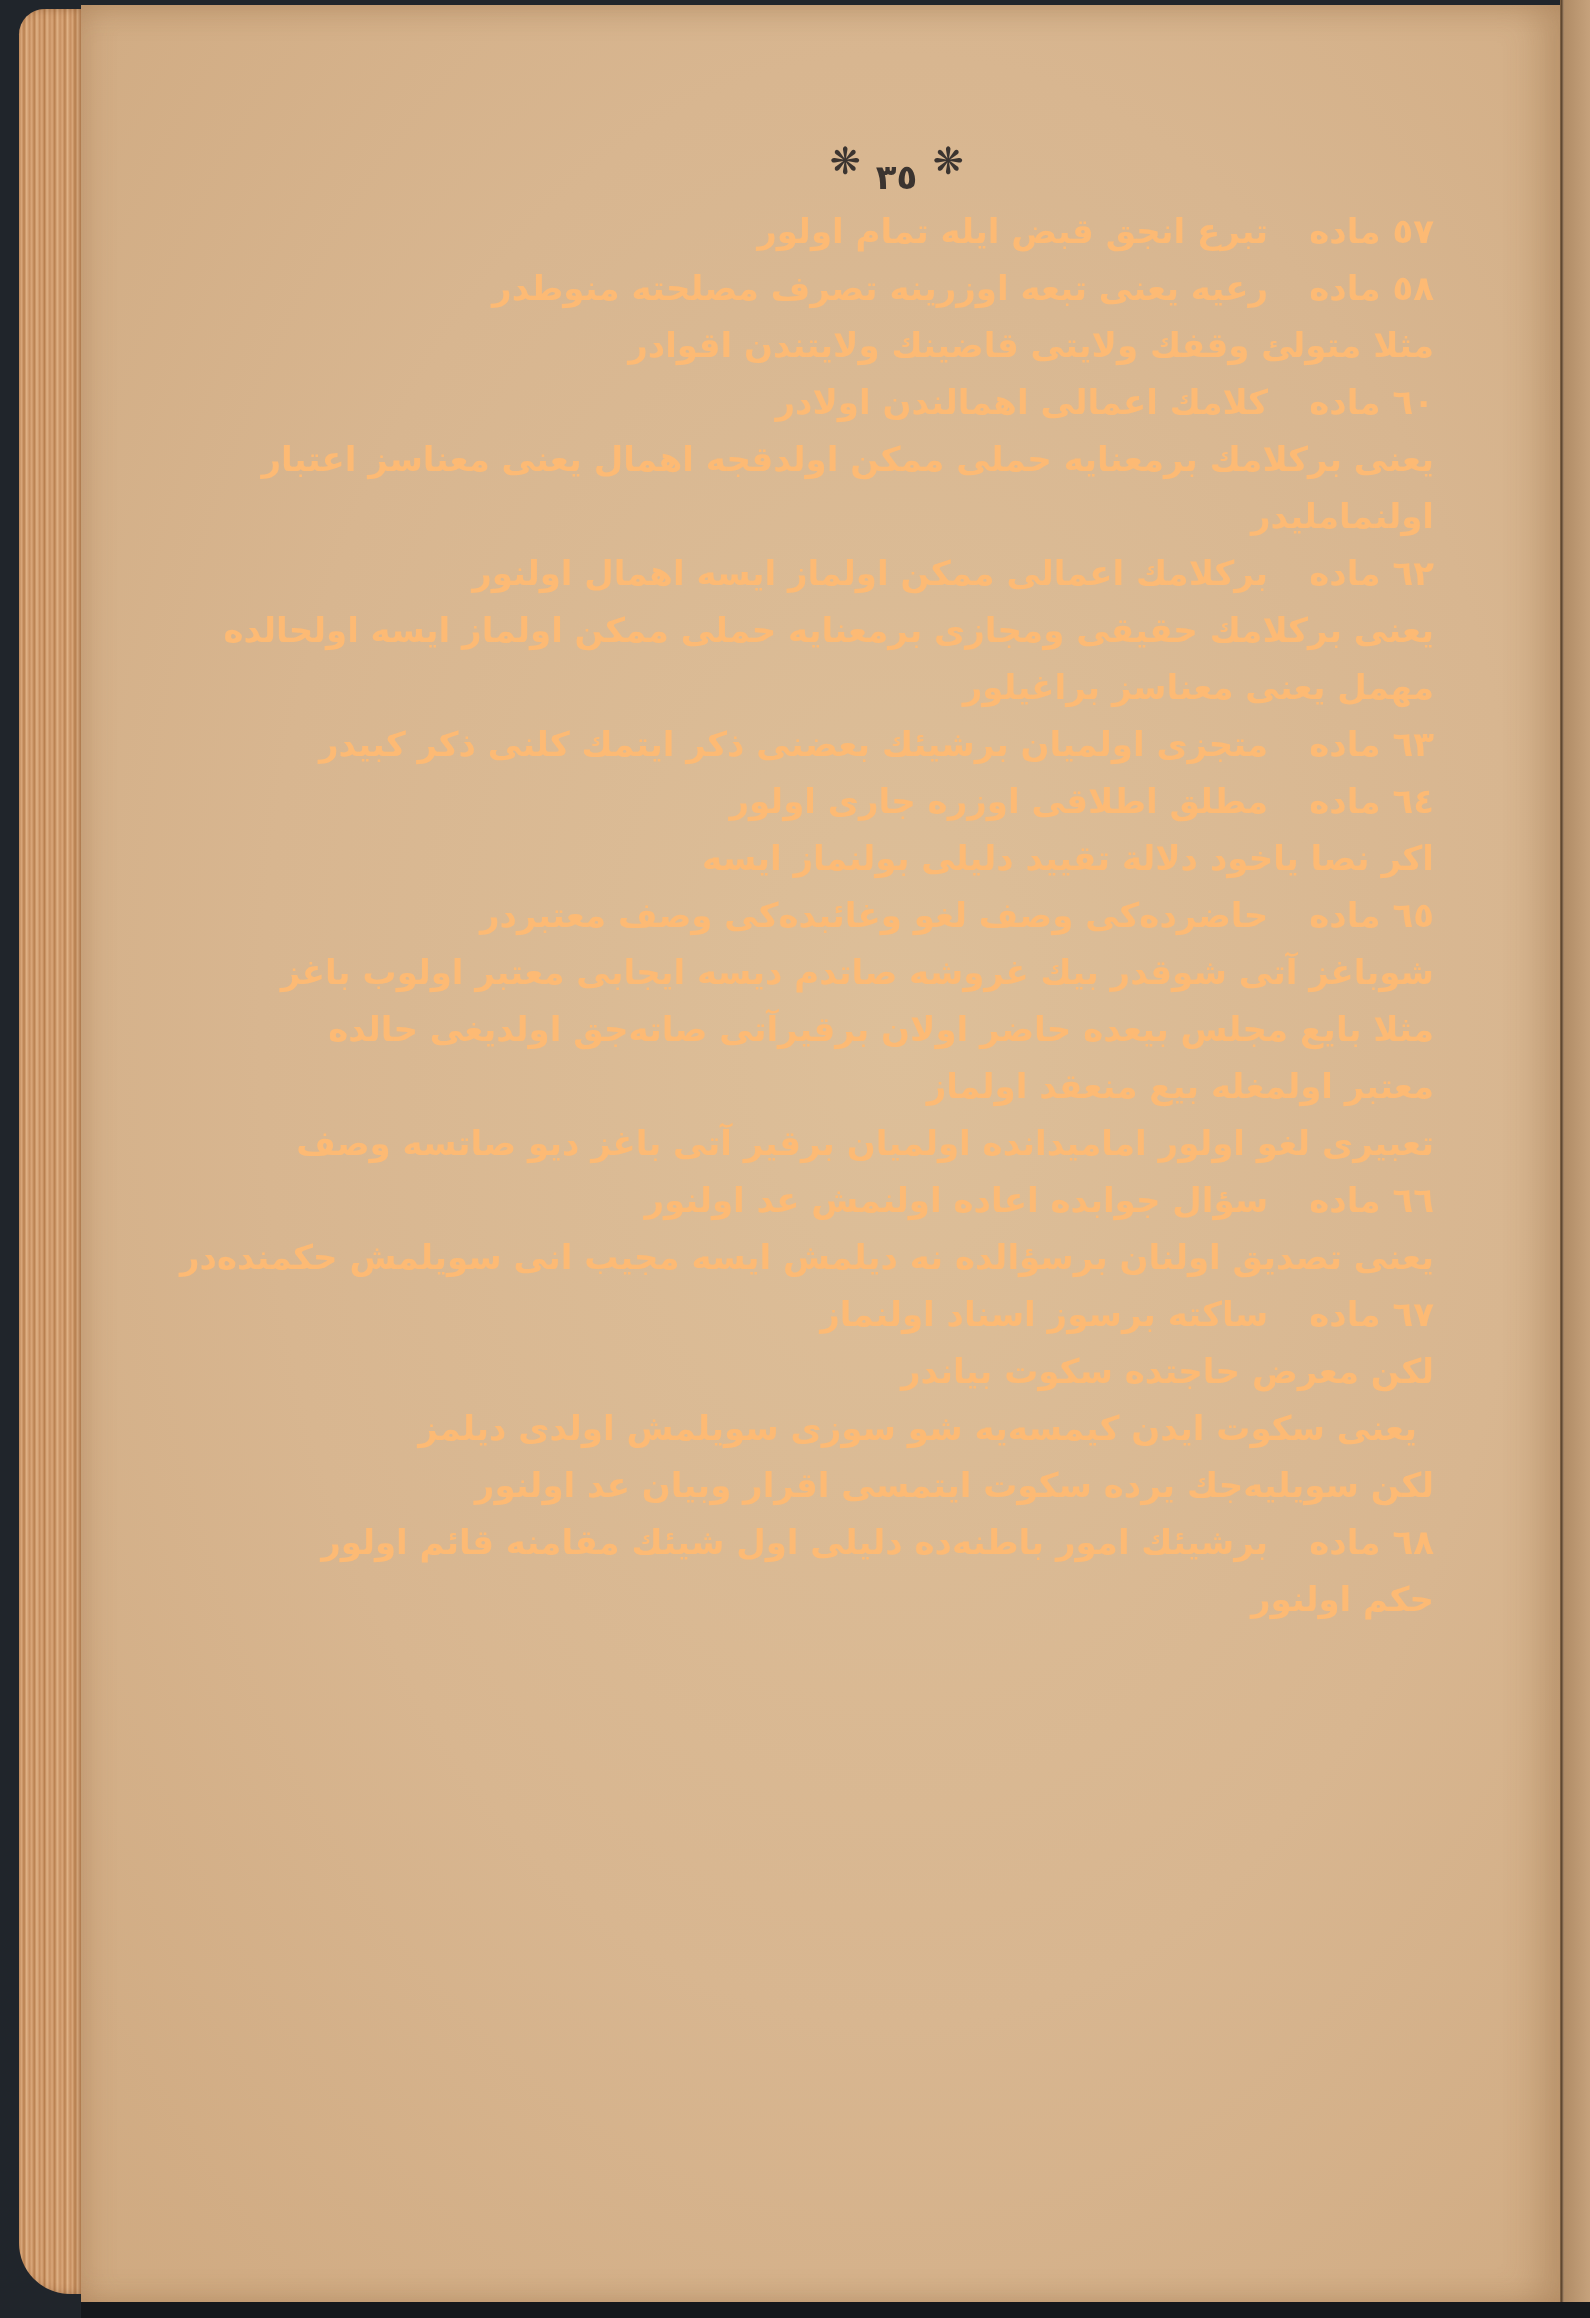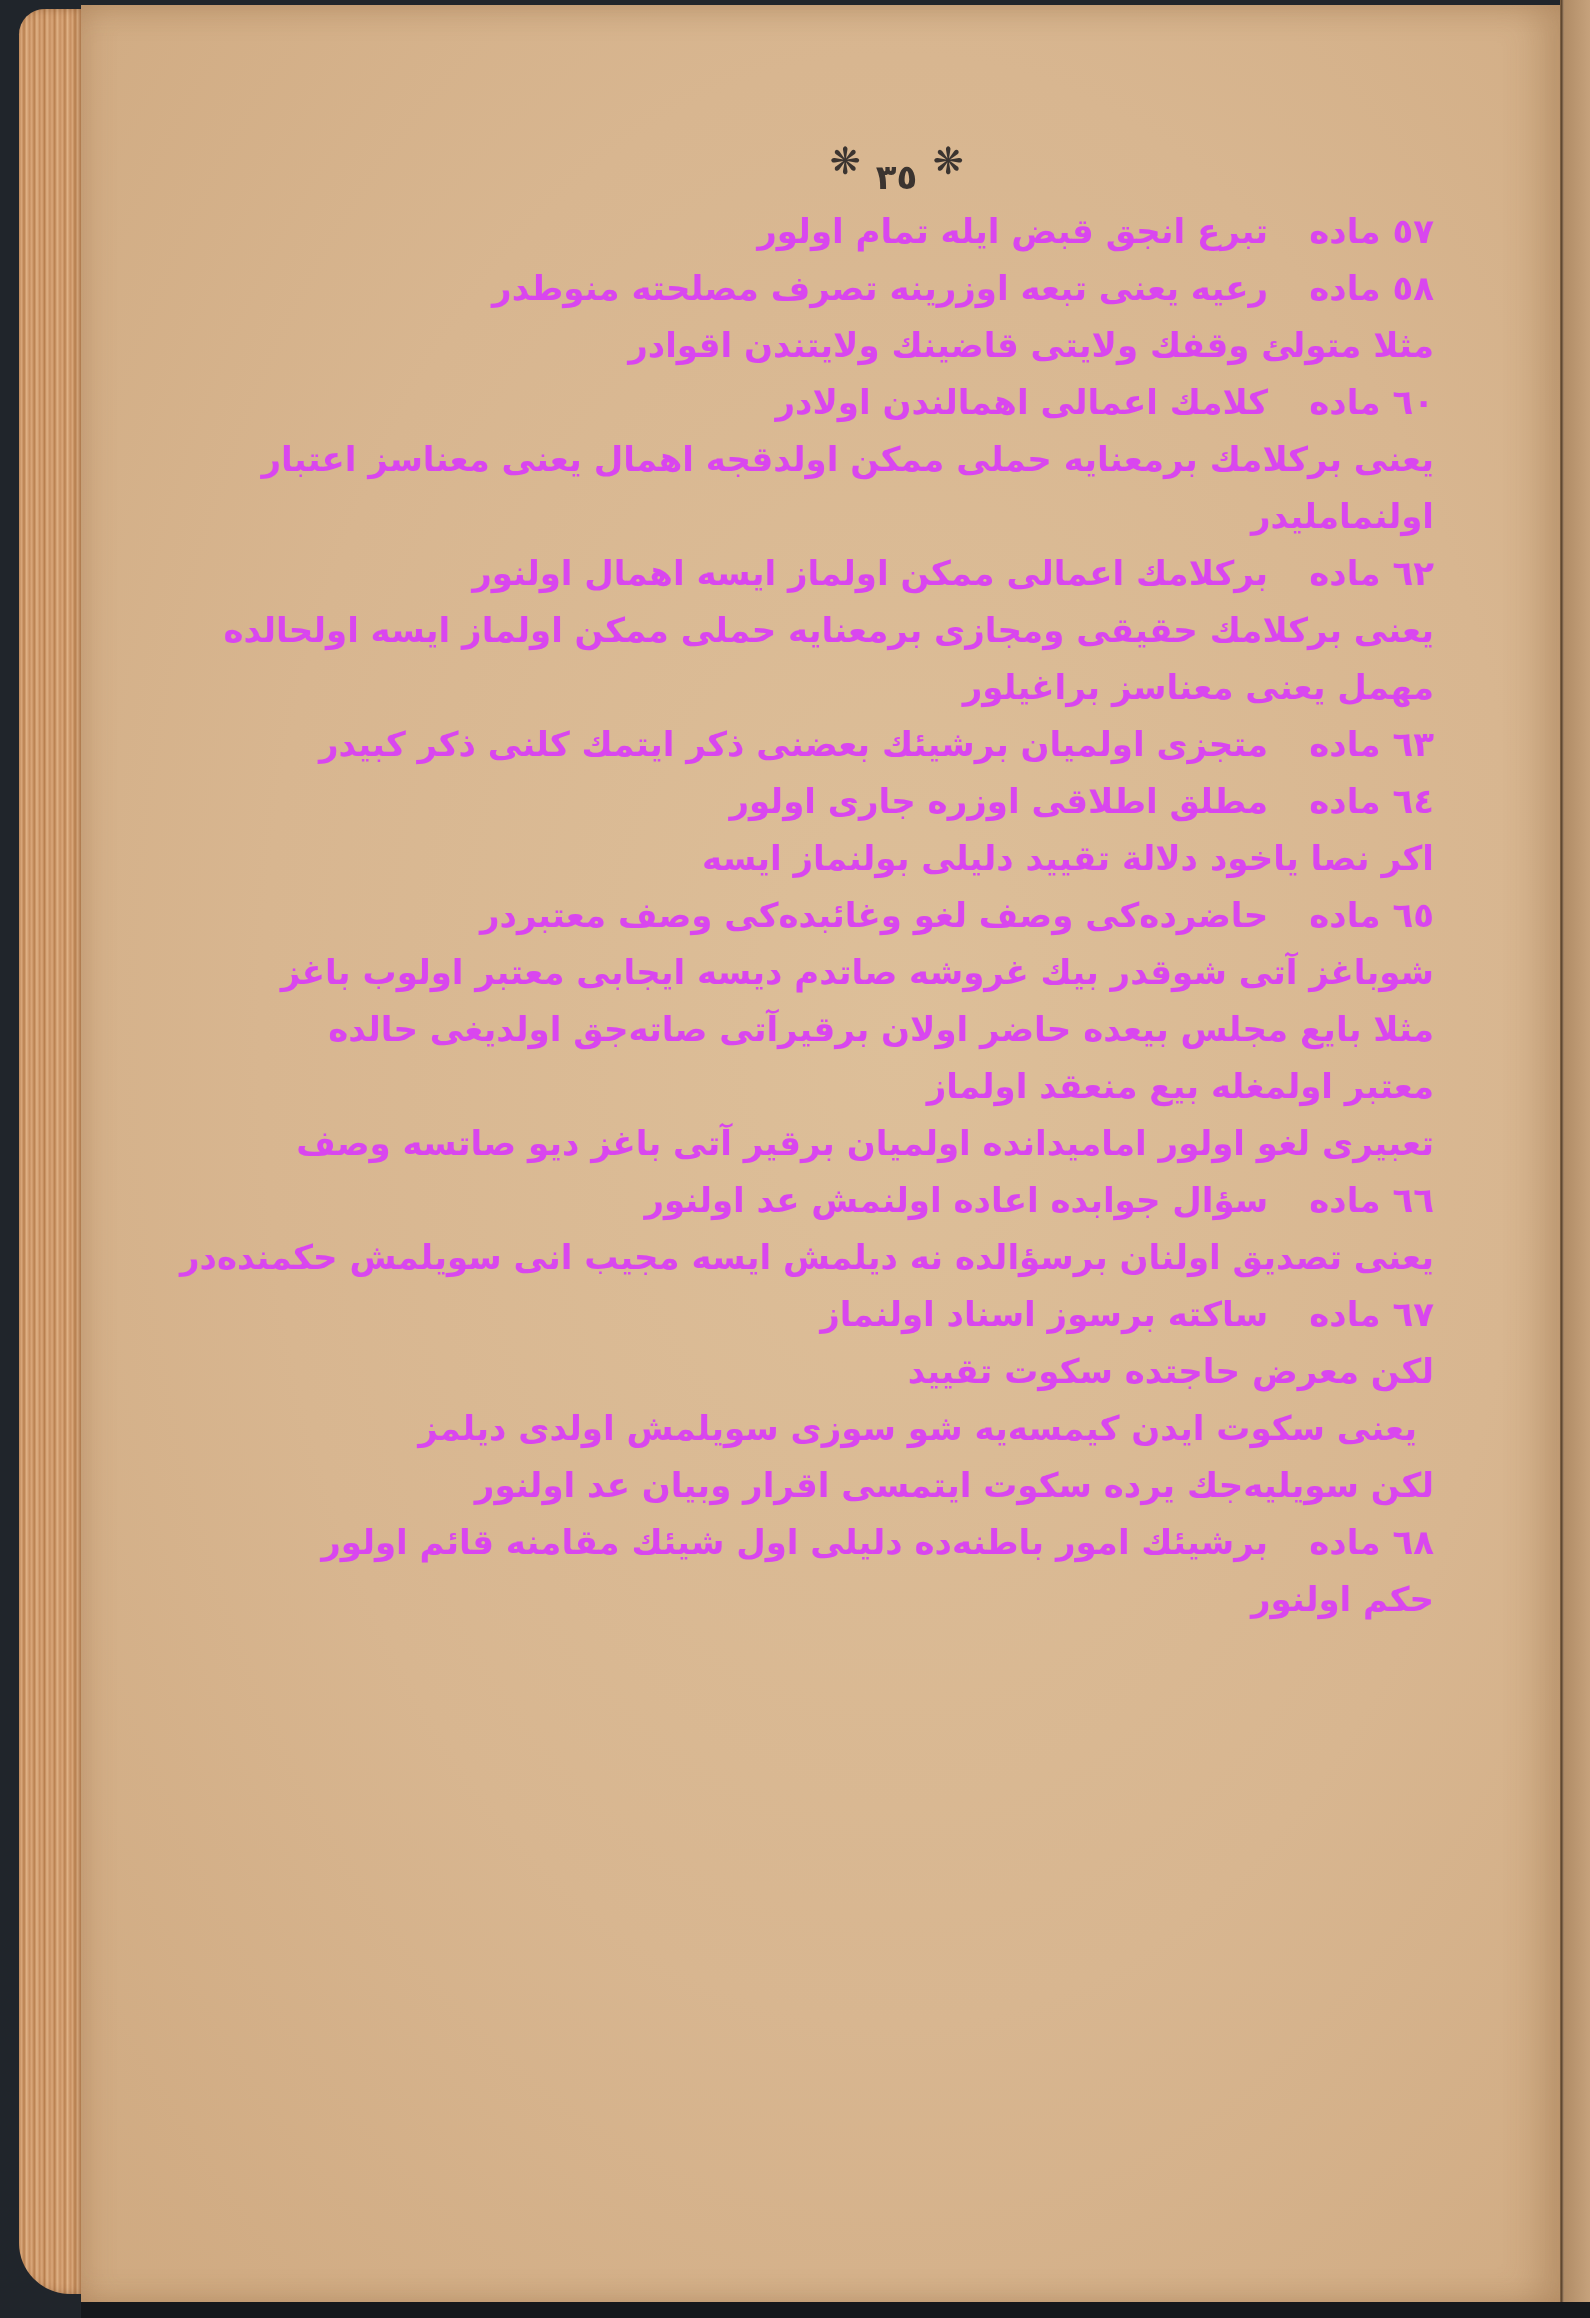--- a/index.html
+++ b/index.html
@@ -84,21 +84,21 @@
       margin-top: 32px;
     }
 
     
     .text-body {
       position: absolute;
       left: 355px;
       top: 203px;
       width: 1079px;
       direction: rtl;
-      color: #d946ef;
+      color: #fdba74;
       font-family: "DejaVu Sans", sans-serif;
     }
     .line {
       height: 57px;
       line-height: 57px;
       font-size: 34px;
       font-weight: bold;
       white-space: nowrap;
       overflow: visible;
       text-align: right;
@@ -169,21 +169,21 @@
     <div class="line">مثلا بايع مجلس بيعده حاضر اولان برقيرآتى صاته‌جق اولديغى حالده</div>
     <div class="line">معتبر اولمغله بيع منعقد اولماز</div>
     <div class="line">تعبيرى لغو اولور اماميدانده اولميان برقير آتى باغز ديو صاتسه وصف</div>
     <div class="line">
       <span class="article-num">٦٦</span><span class="article-word">ماده</span><span class="article-text">سؤال جوابده اعاده اولنمش عد اولنور</span>
     </div>
     <div class="line">يعنى تصديق اولنان برسؤالده نه ديلمش ايسه مجيب انى سويلمش حكمنده‌در</div>
     <div class="line">
       <span class="article-num">٦٧</span><span class="article-word">ماده</span><span class="article-text">ساكته برسوز اسناد اولنماز</span>
     </div>
-    <div class="line">لكن معرض حاجتده سكوت تقييد</div>
+    <div class="line">لكن معرض حاجتده سكوت بياندر</div>
     <div class="line indent-sm" style="padding-right:17px;">يعنى سكوت ايدن كيمسه‌يه شو سوزى سويلمش اولدى ديلمز</div>
     <div class="line">لكن سويليه‌جك يرده سكوت ايتمسى اقرار وبيان عد اولنور</div>
     <div class="line">
       <span class="article-num">٦٨</span><span class="article-word">ماده</span><span class="article-text">برشيئك امور باطنه‌ده دليلى اول شيئك مقامنه قائم اولور</span>
     </div>
     <div class="line">حكم اولنور</div>
   </div>
 </div>
 
 

